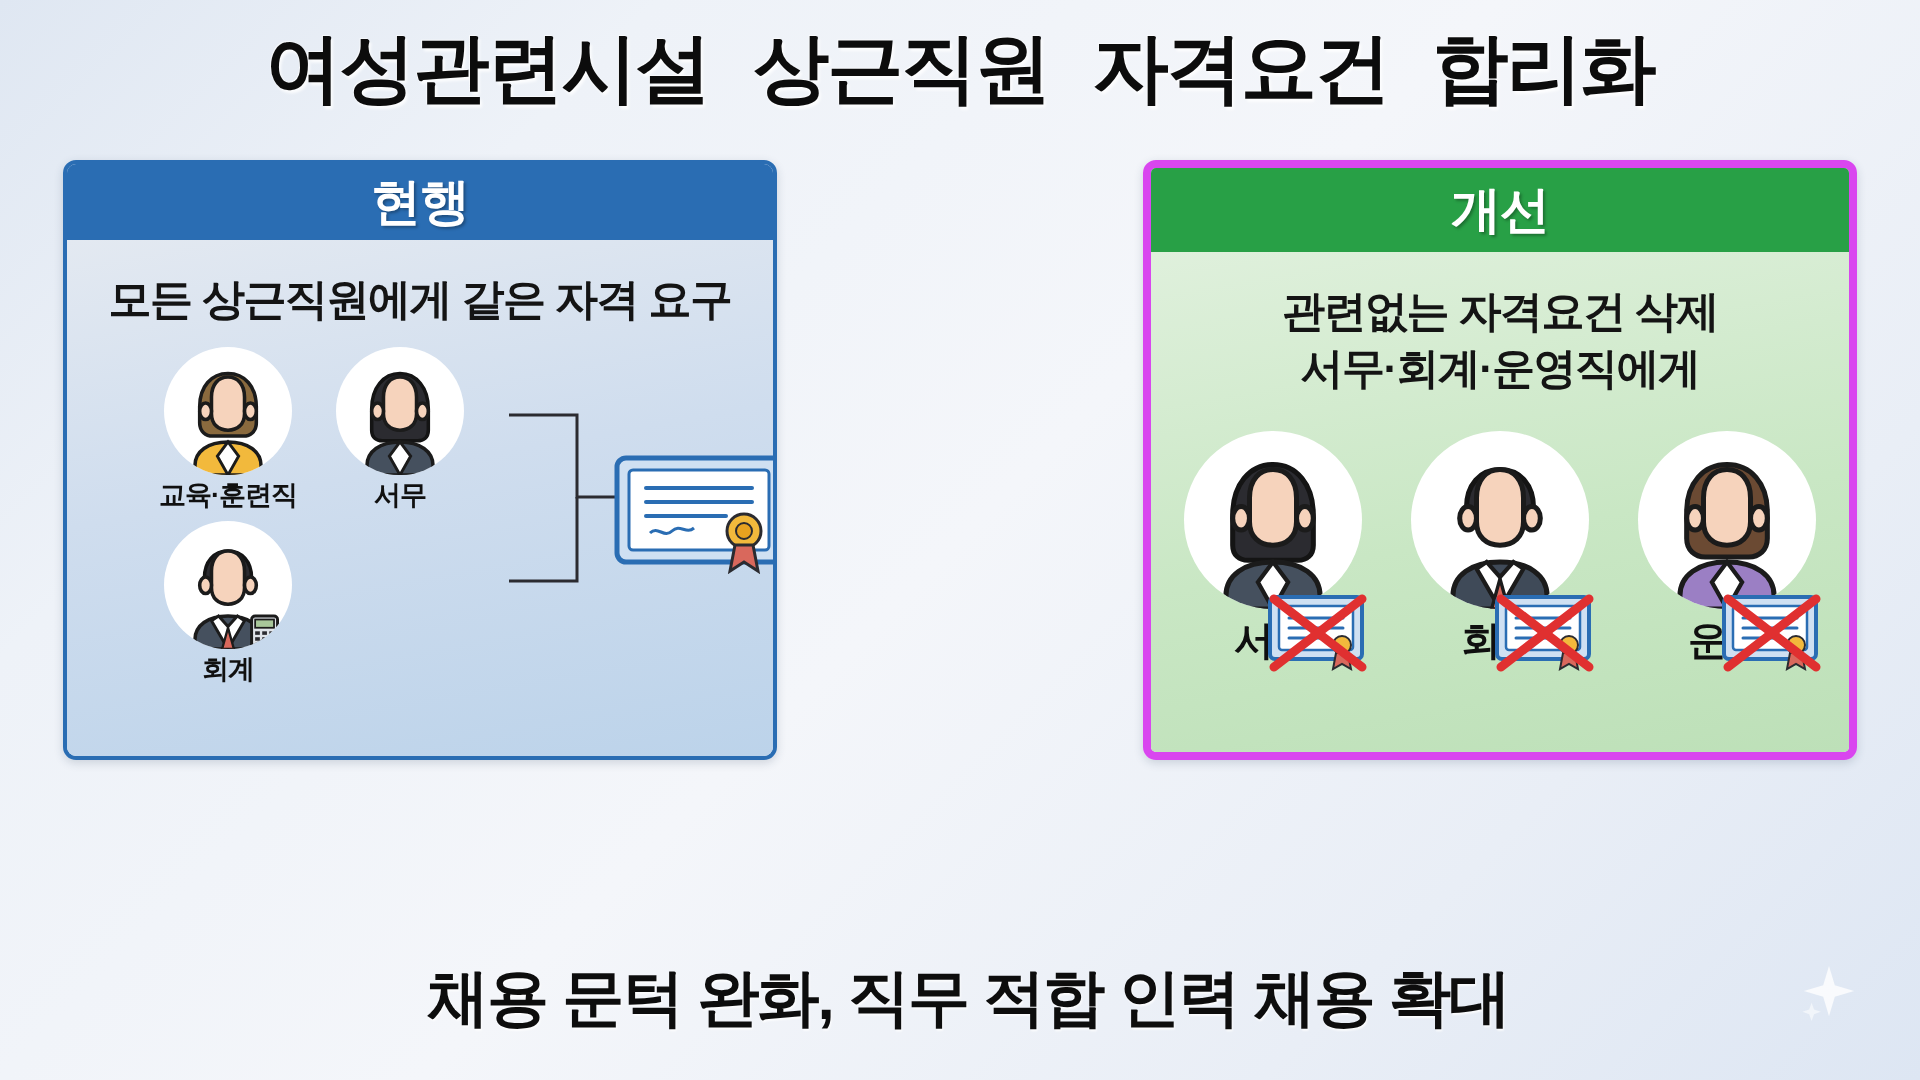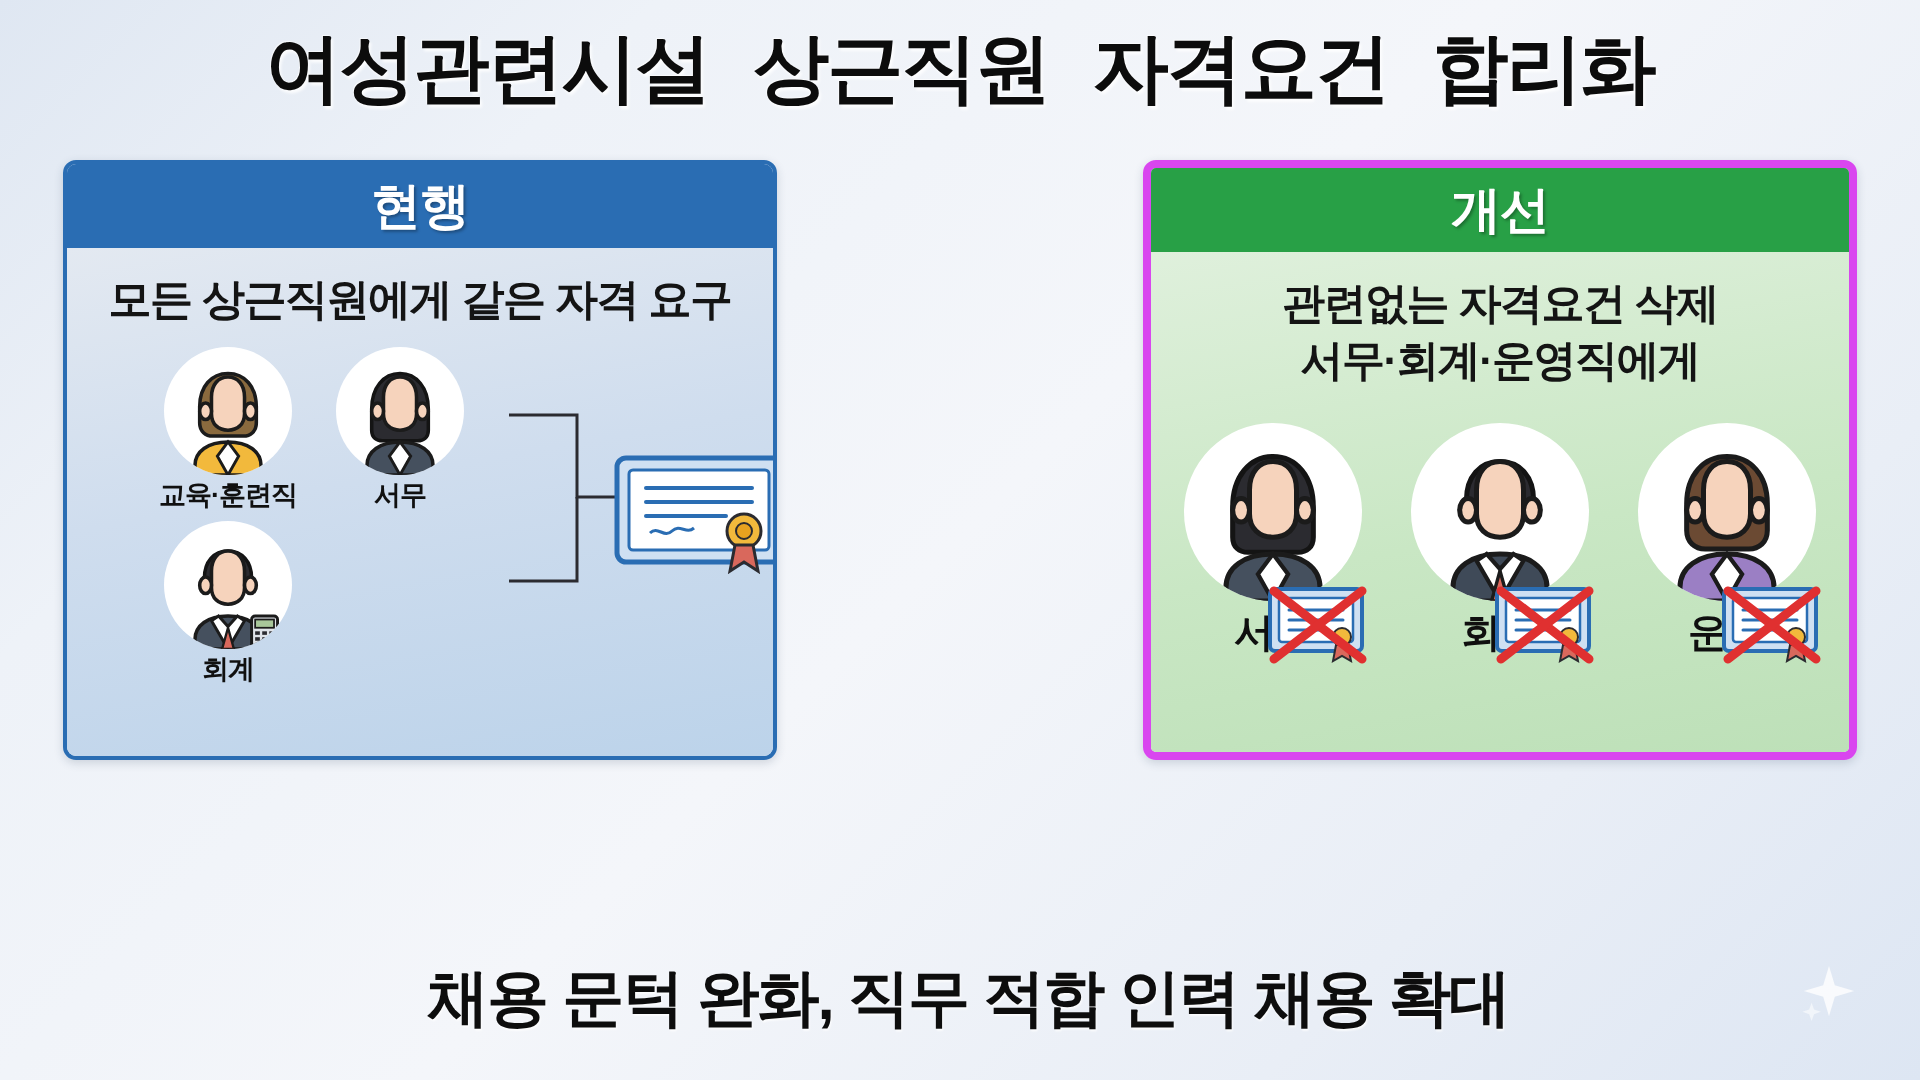--- a/index.html
+++ b/index.html
@@ -38,21 +38,21 @@
     box-shadow: 0 3px 10px rgba(40,60,90,0.18);
   }
   .panel-head {
     height: 84px; display: flex; align-items: center; justify-content: center;
   }
   .panel-head-text {
     font-size: 50px; font-weight: 900; color: #ffffff; letter-spacing: -1px;
     text-shadow: 2px 2px 3px rgba(0,0,0,0.3);
   }
   .panel-body {
-    flex: 1; padding: 20px 10px 14px; position: relative;
+    flex: 1; padding: 28px 10px 14px; position: relative;
   }
 
   .panel-left { border: 4px solid #2a6db3; }
   .panel-left .panel-head { background: #2a6db3; }
   .panel-left .panel-body { background: linear-gradient(170deg,#e3e9f1 0%, #cfddee 45%, #bcd3ea 100%); }
 
   .panel-right { border: 8px solid #d946ef; }
   .panel-right .panel-head { background: #28a046; }
   .panel-right .panel-body { background: linear-gradient(170deg,#dff0dc 0%, #c9e7c4 55%, #bde0b8 100%); }
 

